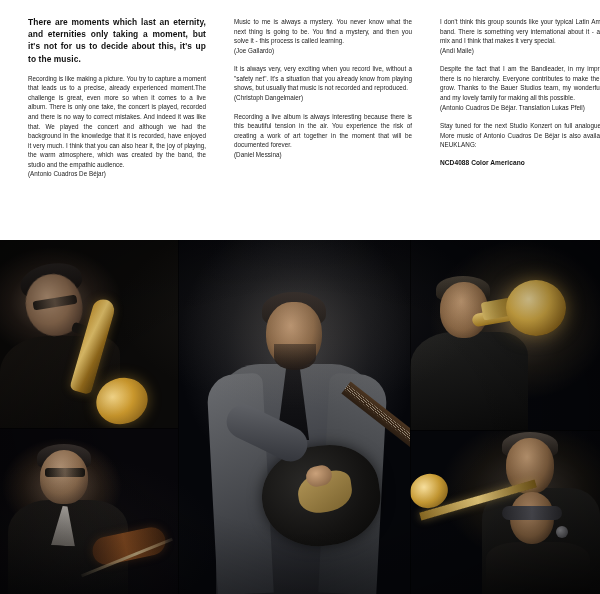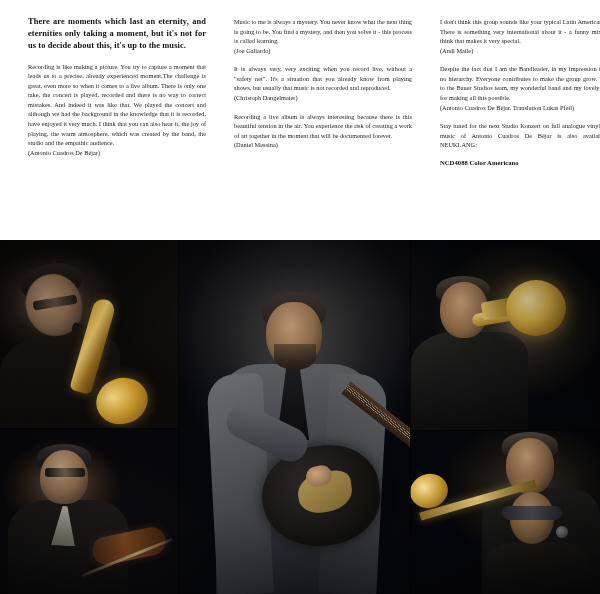--- a/index.html
+++ b/index.html
@@ -25,21 +25,20 @@
     position: absolute;
     left: 0;
     top: 0;
     width: 600px;
     height: 240px;
     background: #ffffff;
     box-sizing: border-box;
     padding: 16px 22px 0 28px;
     display: flex;
     gap: 28px;
-    font-family: Liberation Serif, serif;
   }
   .col {
     width: 178px;
     flex: 0 0 178px;
   }
   .lead {
     font-size: 8.4px;
     font-weight: bold;
     line-height: 1.45;
     text-align: justify;

